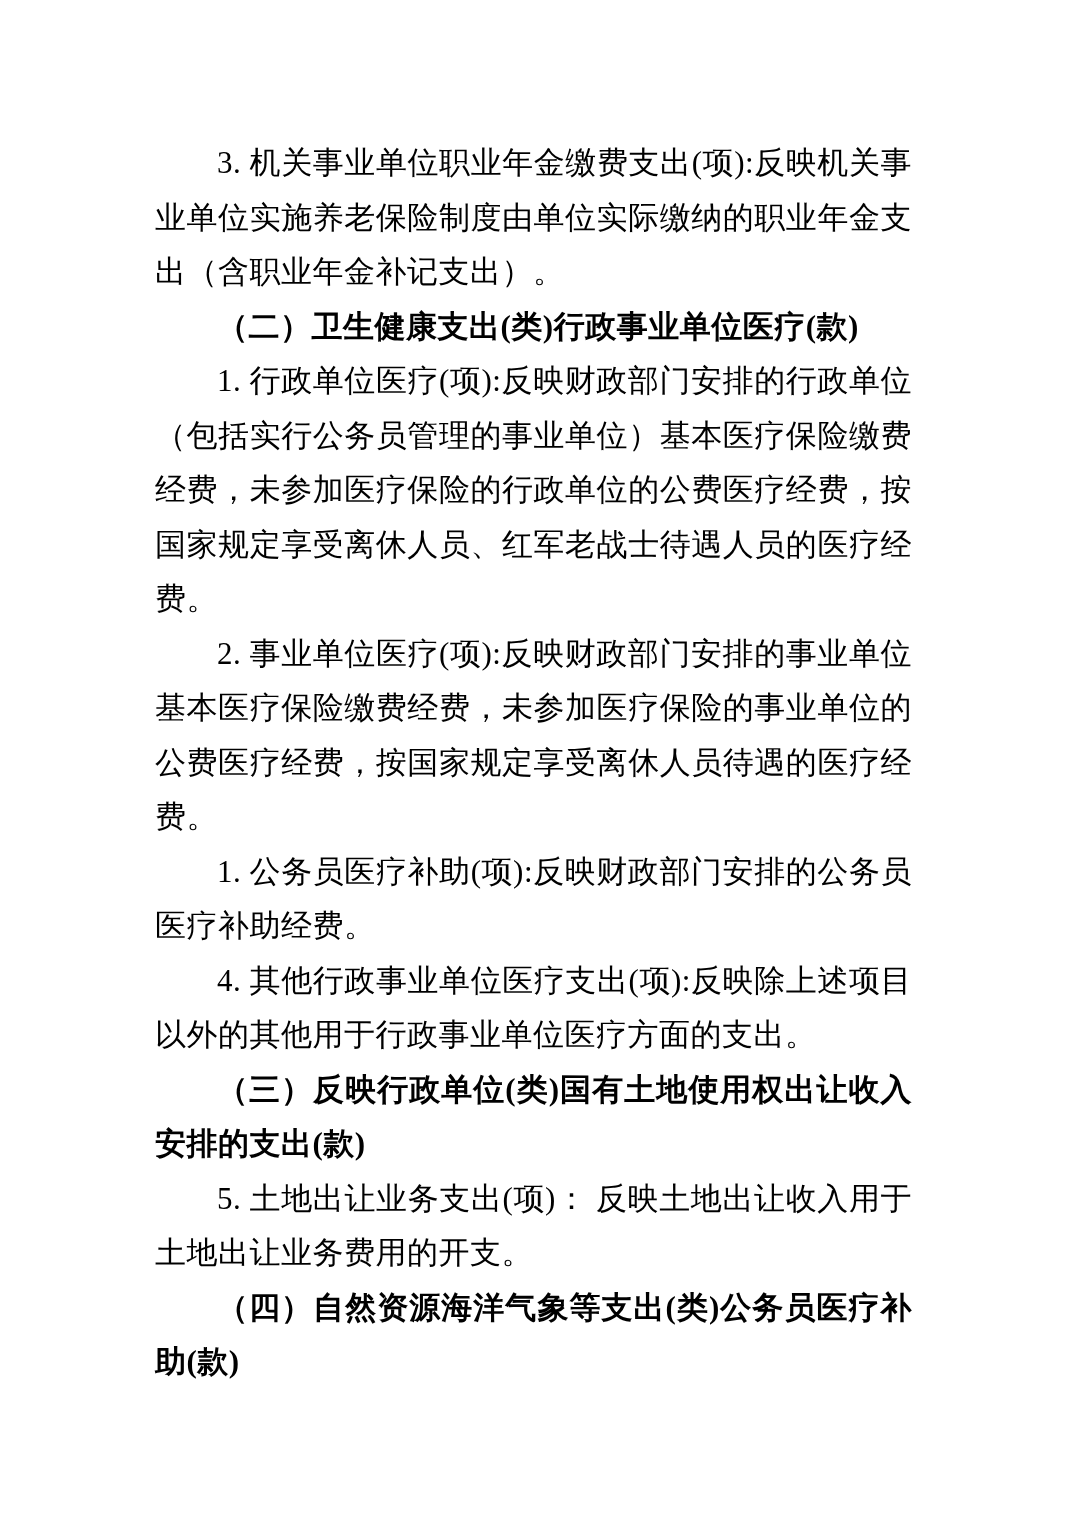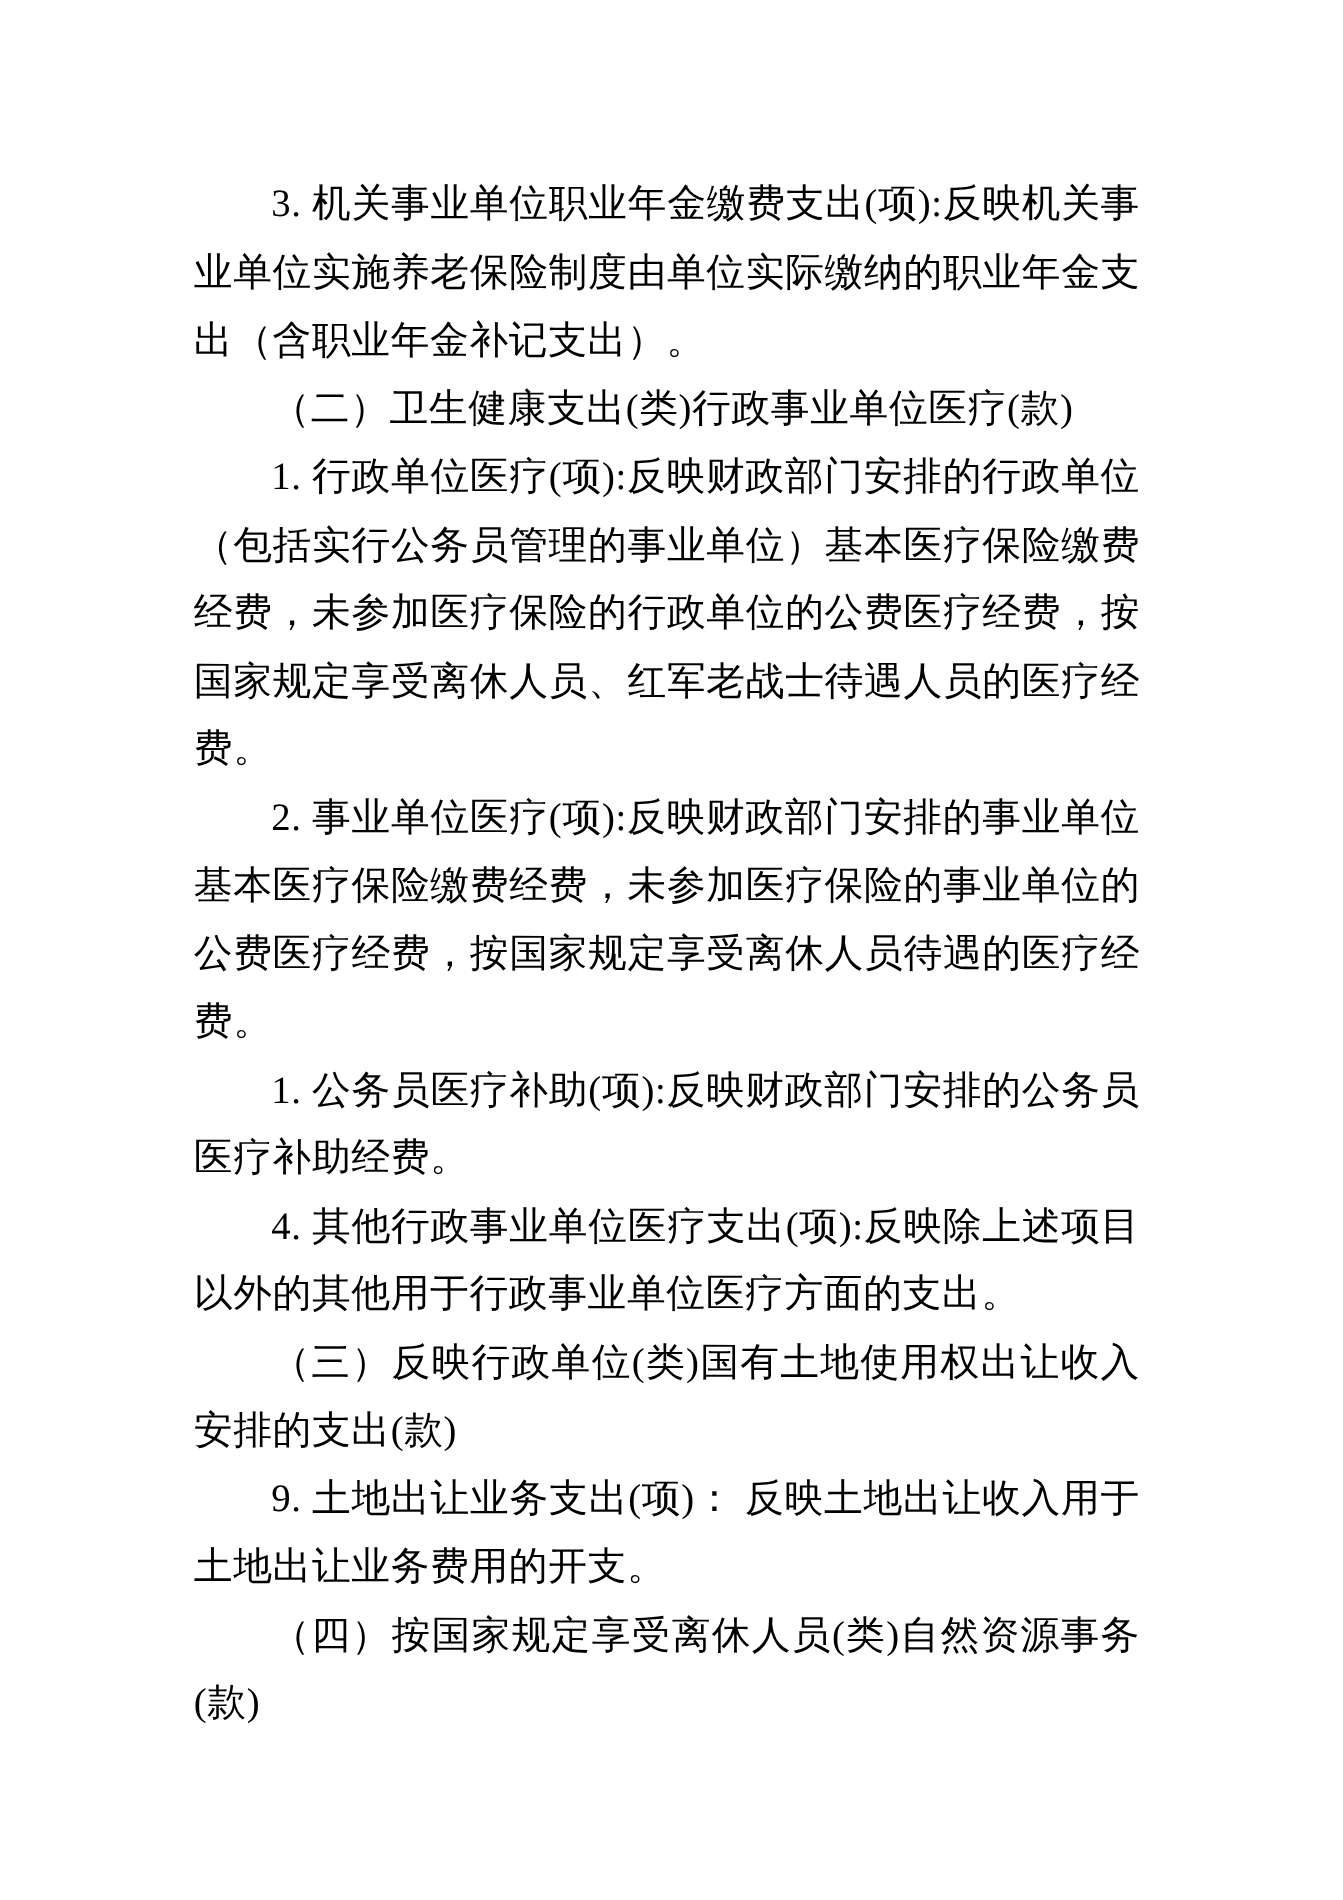--- a/index.html
+++ b/index.html
@@ -27,31 +27,31 @@
     padding: 0;
     font-size: 31px;
     line-height: 54.5px;
     text-align: justify;
     text-justify: inter-character;
     text-indent: 62px;
     letter-spacing: 0.5px;
     word-break: break-all;
   }
   p.para.heading {
-    font-weight: normal;
+    font-weight: bold;
   }
 </style>
 </head>
 <body>
 
 <div class="page">
   <div class="content" id="doc-content">
       <p class="para">3. 机关事业单位职业年金缴费支出(项):反映机关事业单位实施养老保险制度由单位实际缴纳的职业年金支出（含职业年金补记支出）。</p>
       <p class="para heading">（二）卫生健康支出(类)行政事业单位医疗(款)</p>
       <p class="para">1. 行政单位医疗(项):反映财政部门安排的行政单位（包括实行公务员管理的事业单位）基本医疗保险缴费经费，未参加医疗保险的行政单位的公费医疗经费，按国家规定享受离休人员、红军老战士待遇人员的医疗经费。</p>
       <p class="para">2. 事业单位医疗(项):反映财政部门安排的事业单位基本医疗保险缴费经费，未参加医疗保险的事业单位的公费医疗经费，按国家规定享受离休人员待遇的医疗经费。</p>
       <p class="para">1. 公务员医疗补助(项):反映财政部门安排的公务员医疗补助经费。</p>
       <p class="para">4. 其他行政事业单位医疗支出(项):反映除上述项目以外的其他用于行政事业单位医疗方面的支出。</p>
       <p class="para heading">（三）反映行政单位(类)国有土地使用权出让收入安排的支出(款)</p>
-      <p class="para">9. 土地出让业务支出(项)： 反映土地出让收入用于土地出让业务费用的开支。</p>
-      <p class="para heading">（四）按国家规定享受离休人员(类)自然资源事务(款)</p>
+      <p class="para">5. 土地出让业务支出(项)： 反映土地出让收入用于土地出让业务费用的开支。</p>
+      <p class="para heading">（四）自然资源海洋气象等支出(类)公务员医疗补助(款)</p>
     </div>
 </div>
 
 </body></html>

